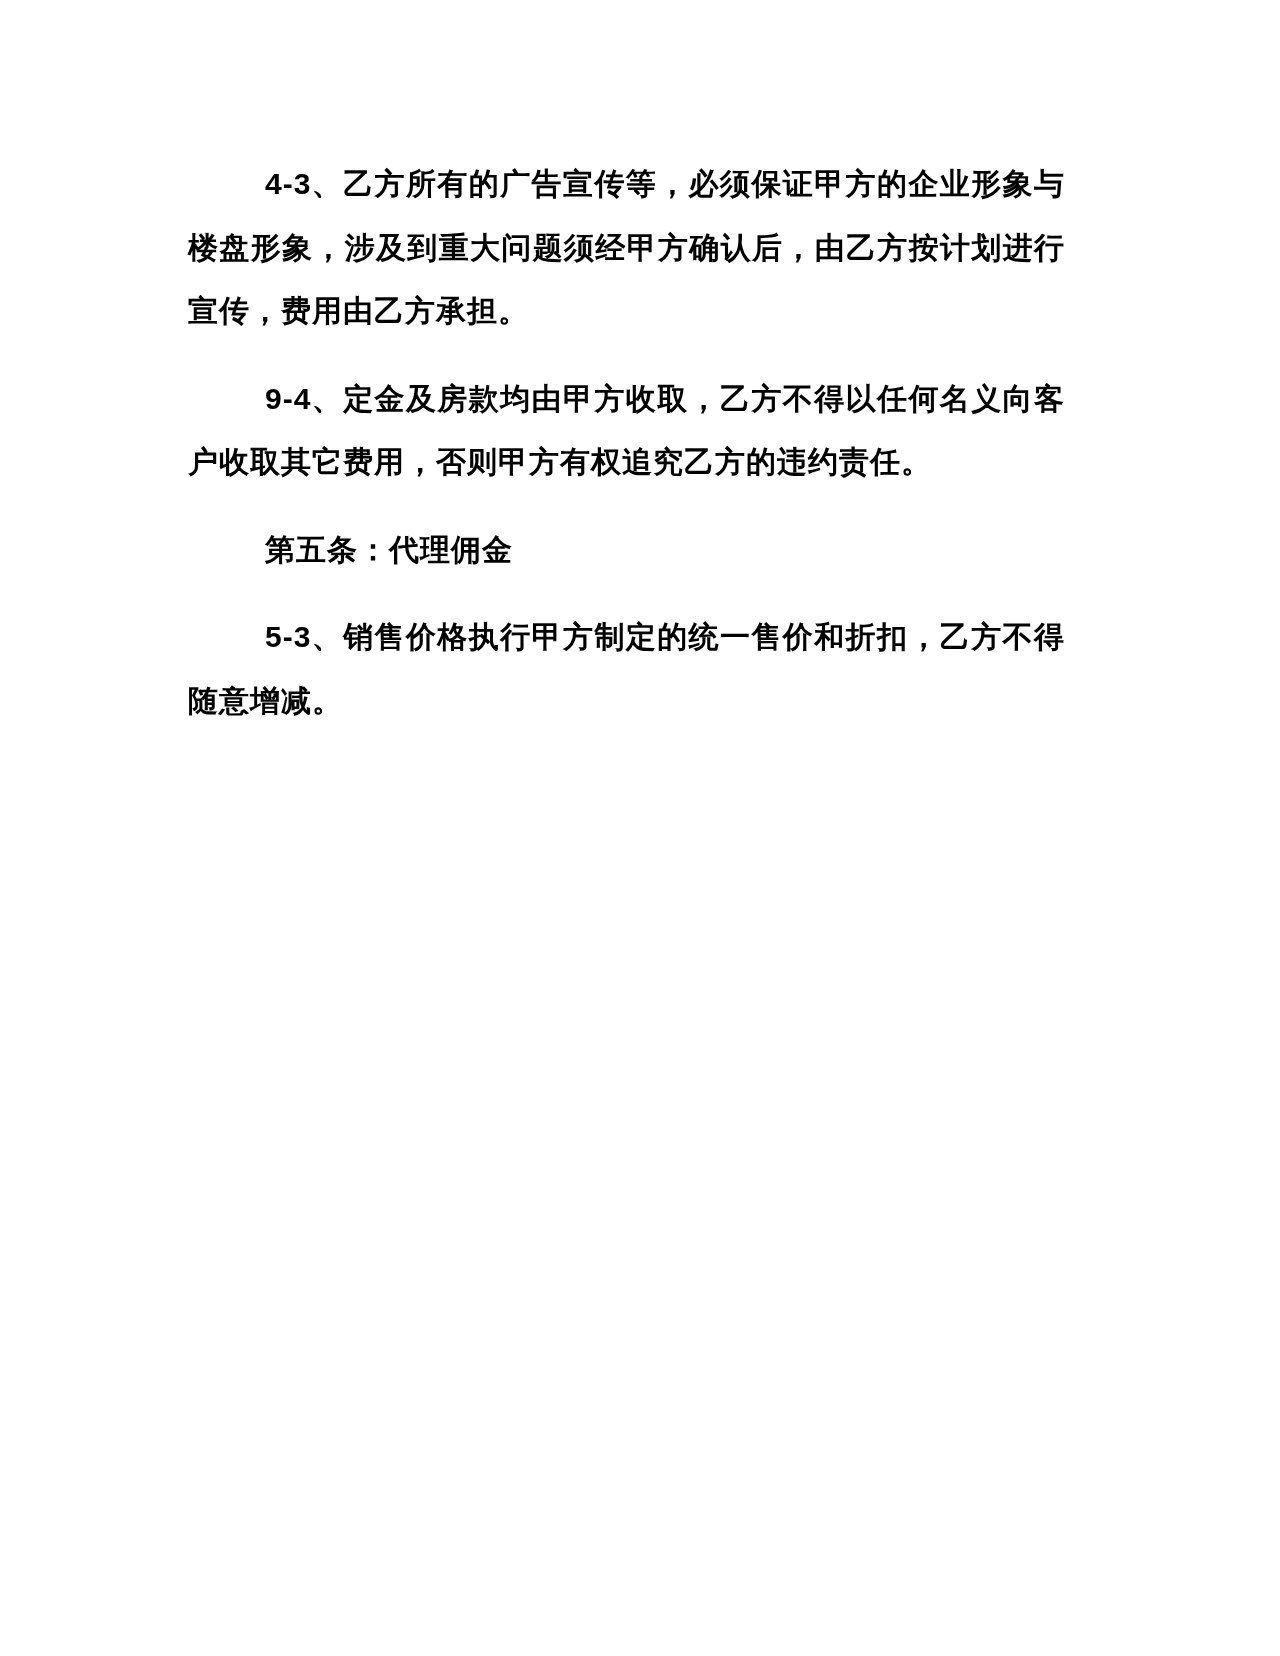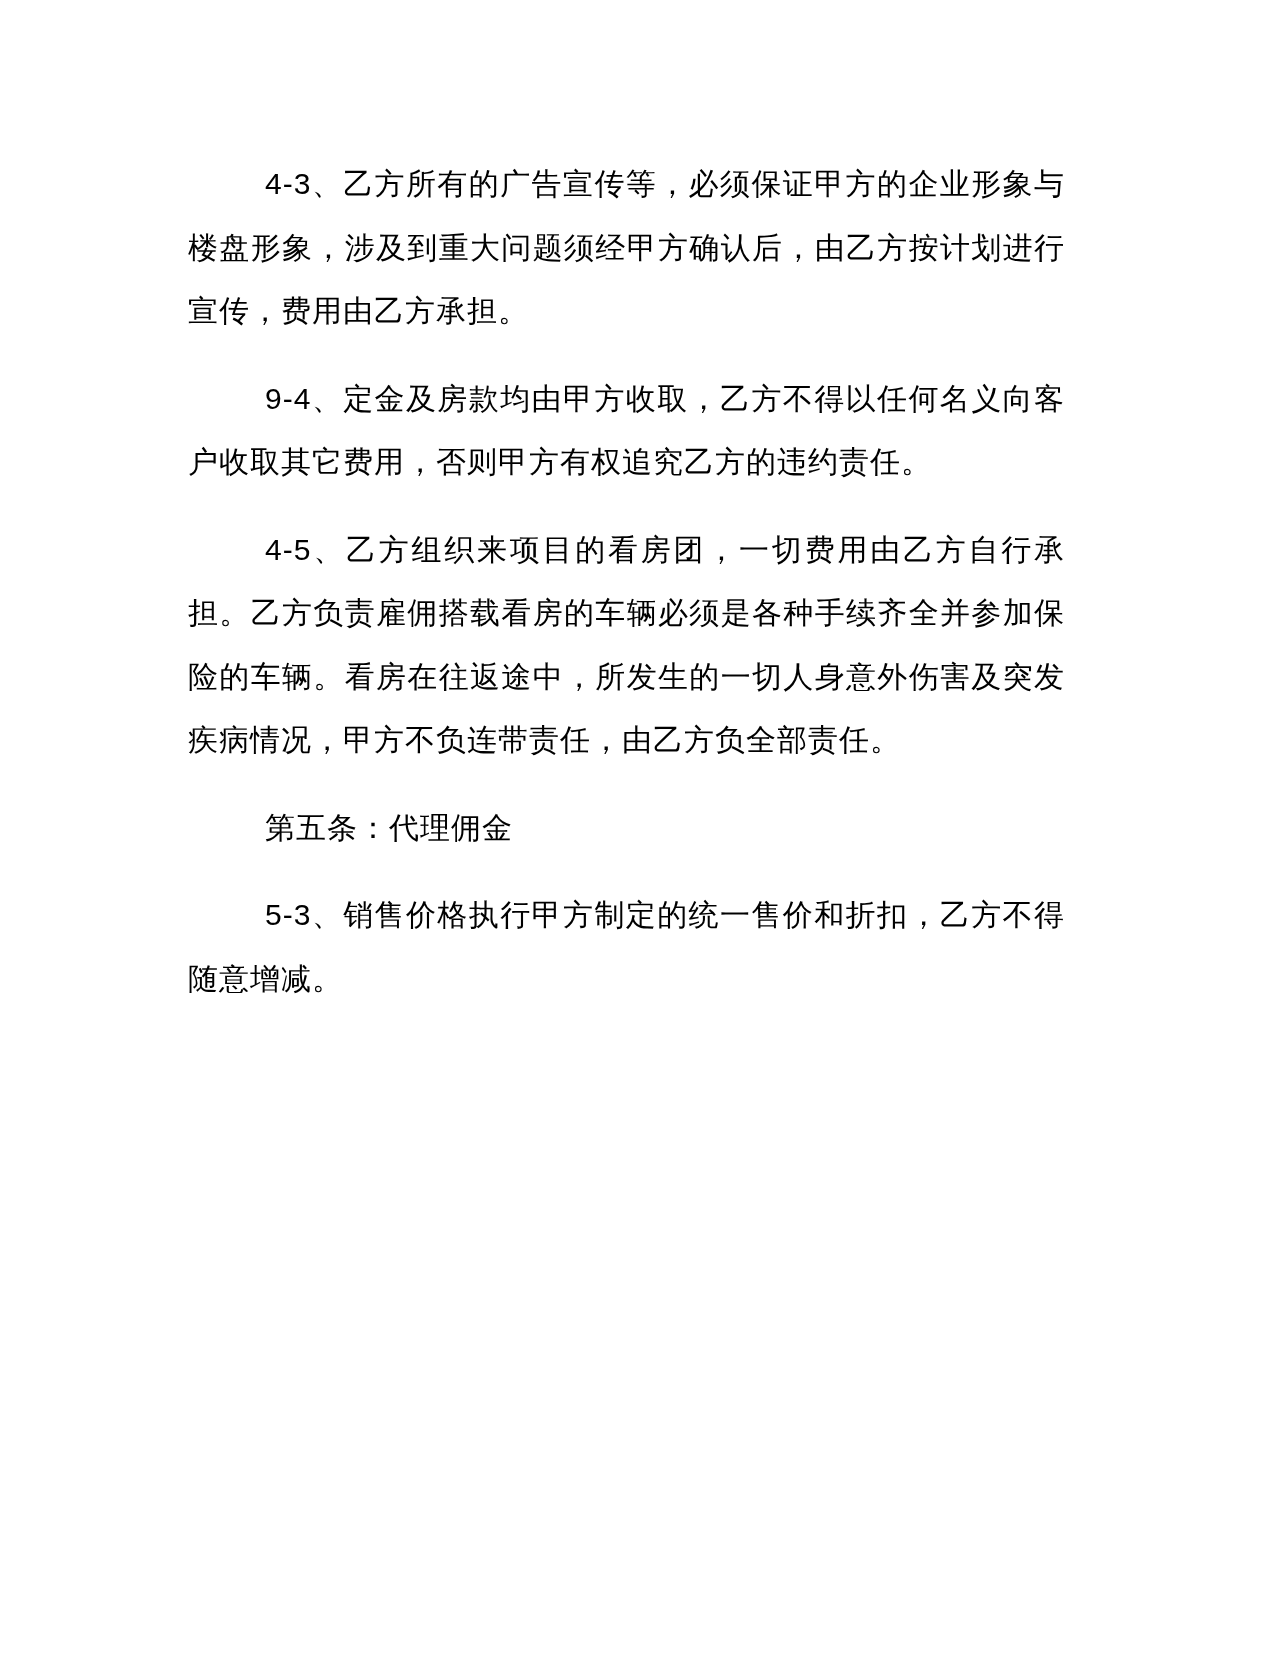--- a/index.html
+++ b/index.html
@@ -16,41 +16,40 @@
     box-sizing: border-box;
     width: 1280px;
     height: 1656px;
     background: #ffffff;
     padding: 152px 215px 0 188px;
   }
   .para, .heading {
     margin: 0 0 24px 0;
     color: #000000;
     font-family: "Liberation Sans", "DejaVu Sans", sans-serif;
-    font-weight: 400;
+    font-weight: 700;
     font-size: 30px;
     line-height: 63.5px;
     letter-spacing: 1px;
     text-indent: 77px;
     text-align: justify;
     text-justify: inter-ideograph;
     word-break: break-all;
   }
   .heading {
     text-align: left;
   }
 </style>
 </head>
 <body>
 
 <main class="page">
   <p class="para">4-3、乙方所有的广告宣传等，必须保证甲方的企业形象与楼盘形象，涉及到重大问题须经甲方确认后，由乙方按计划进行宣传，费用由乙方承担。</p>
 
   <p class="para">9-4、定金及房款均由甲方收取，乙方不得以任何名义向客户收取其它费用，否则甲方有权追究乙方的违约责任。</p>
 
-  <p class="para">4-5、乙方组织来项目的看房团，一切费用由乙方自行承担。乙方负责雇佣搭载看房的车辆必须是各种手续齐全并参加保险的车辆。看房在往返途中，所发生的一切人身意外伤害及突发疾病情况，甲方不负连带责任，由乙方负全部责任。</p>
 
   <p class="heading">第五条：代理佣金</p>
 
 
   <p class="para">5-3、销售价格执行甲方制定的统一售价和折扣，乙方不得随意增减。</p>
 
 </main>
 
 </body></html>

